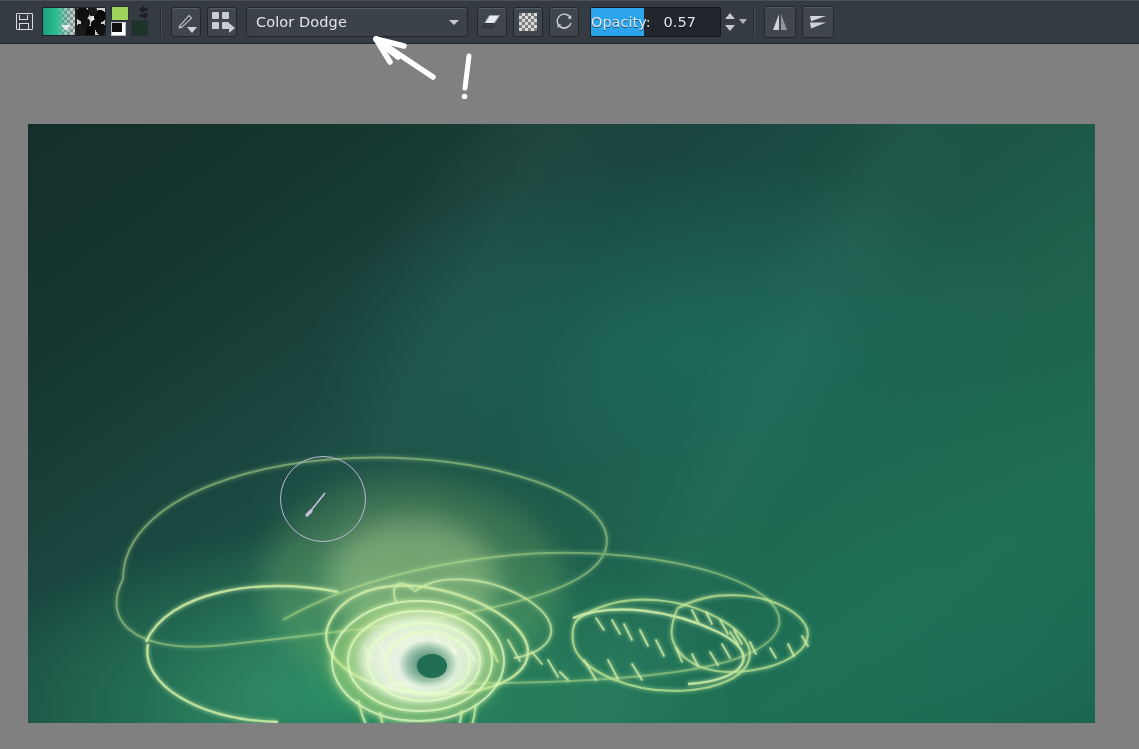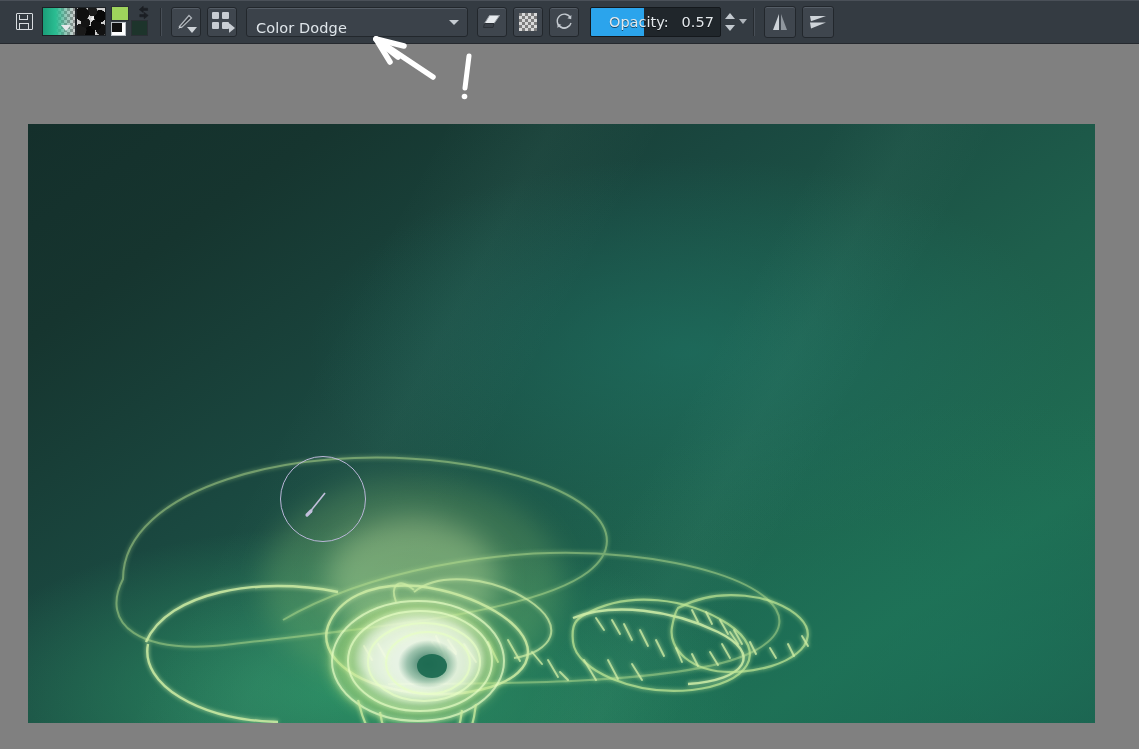--- a/index.html
+++ b/index.html
@@ -188,21 +188,21 @@
   
   .combo {
     width: 222px;
     height: 30px;
     margin-left: 6px;
     background: #3b424a;
     border: 1px solid #22272c;
     border-radius: 3px;
     box-shadow: inset 0 1px 0 #555d66;
     display: flex;
-    align-items: flex-end;
+    align-items: center;
     box-sizing: border-box;
     cursor: pointer;
     position: relative;
   }
   .combo-label {
     color: #dfe5ea;
     font-size: 14.5px;
     padding-left: 9px;
     font-family: "DejaVu Sans", sans-serif;
     letter-spacing: .1px;
@@ -249,21 +249,21 @@
   }
   .op-sel {
     position:absolute; left:0; top:0; height:100%;
     width: 53px;
     background: #2ba4ec;
   }
   .op-text {
     position: relative;
     color: #e3e8ec;
     font-size: 14.5px;
-    padding-left: 18px;
+    padding-left: 0;
     white-space: nowrap;
     z-index: 2;
     text-shadow: 0 1px 0 rgba(0,0,0,.55);
   }
   .op-val {
     position: relative;
     color: #e3e8ec;
     font-size: 14.5px;
     z-index: 2;
     margin-left: 13px;

